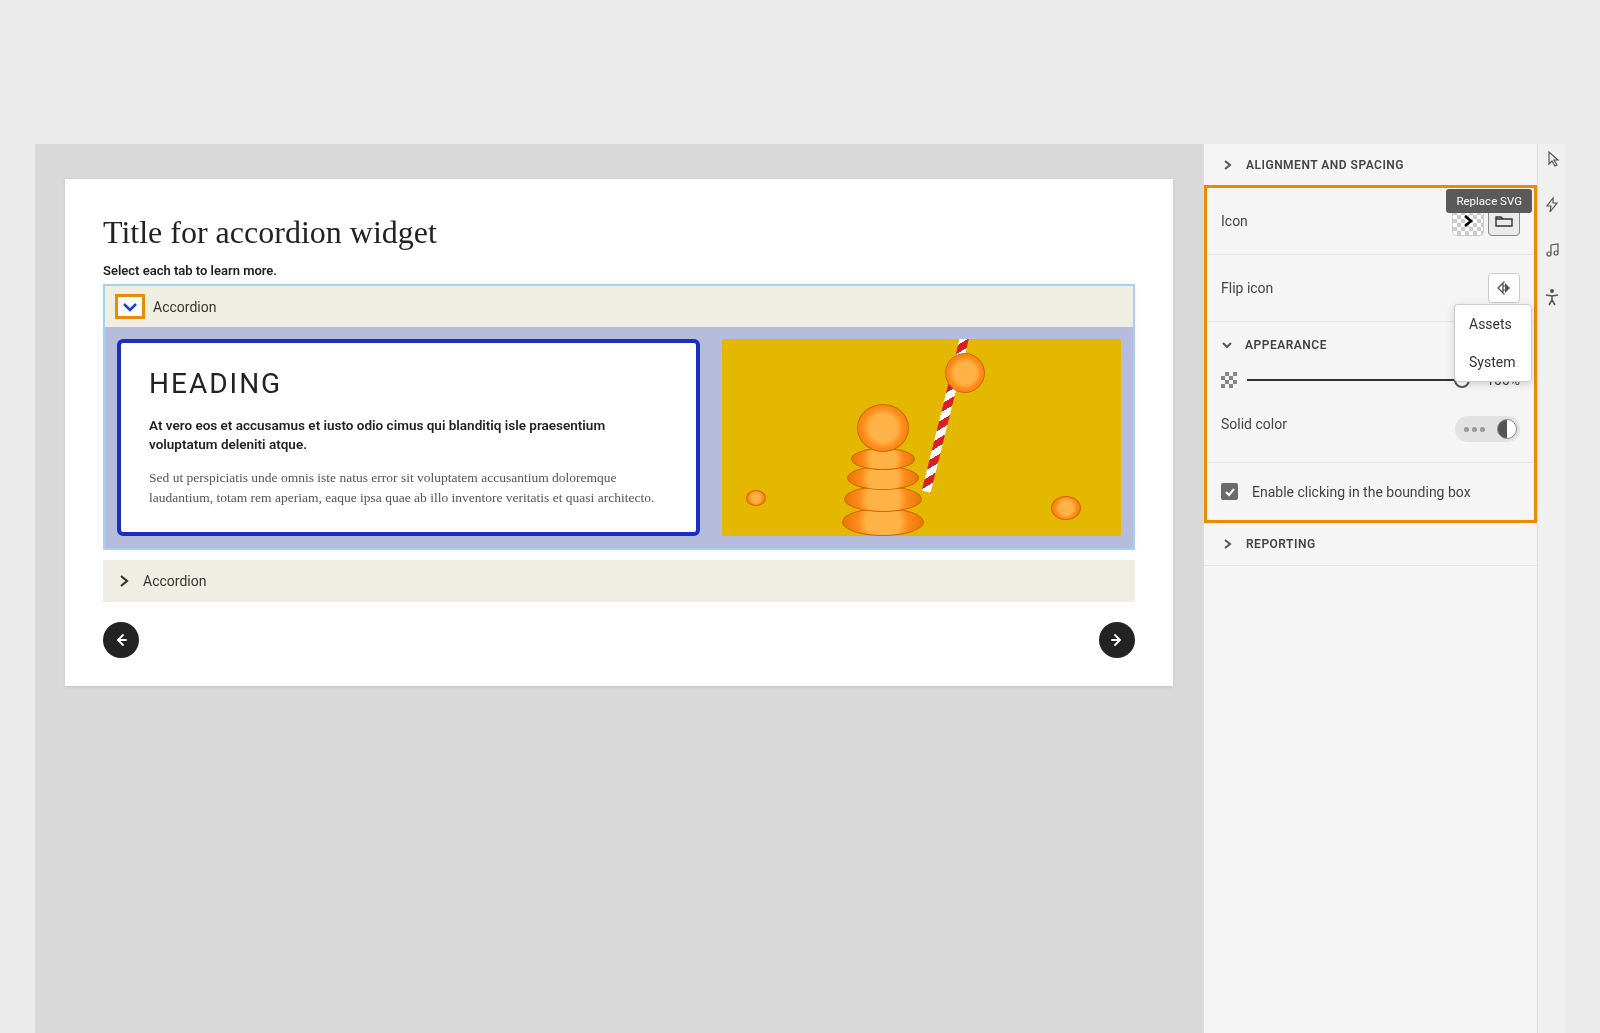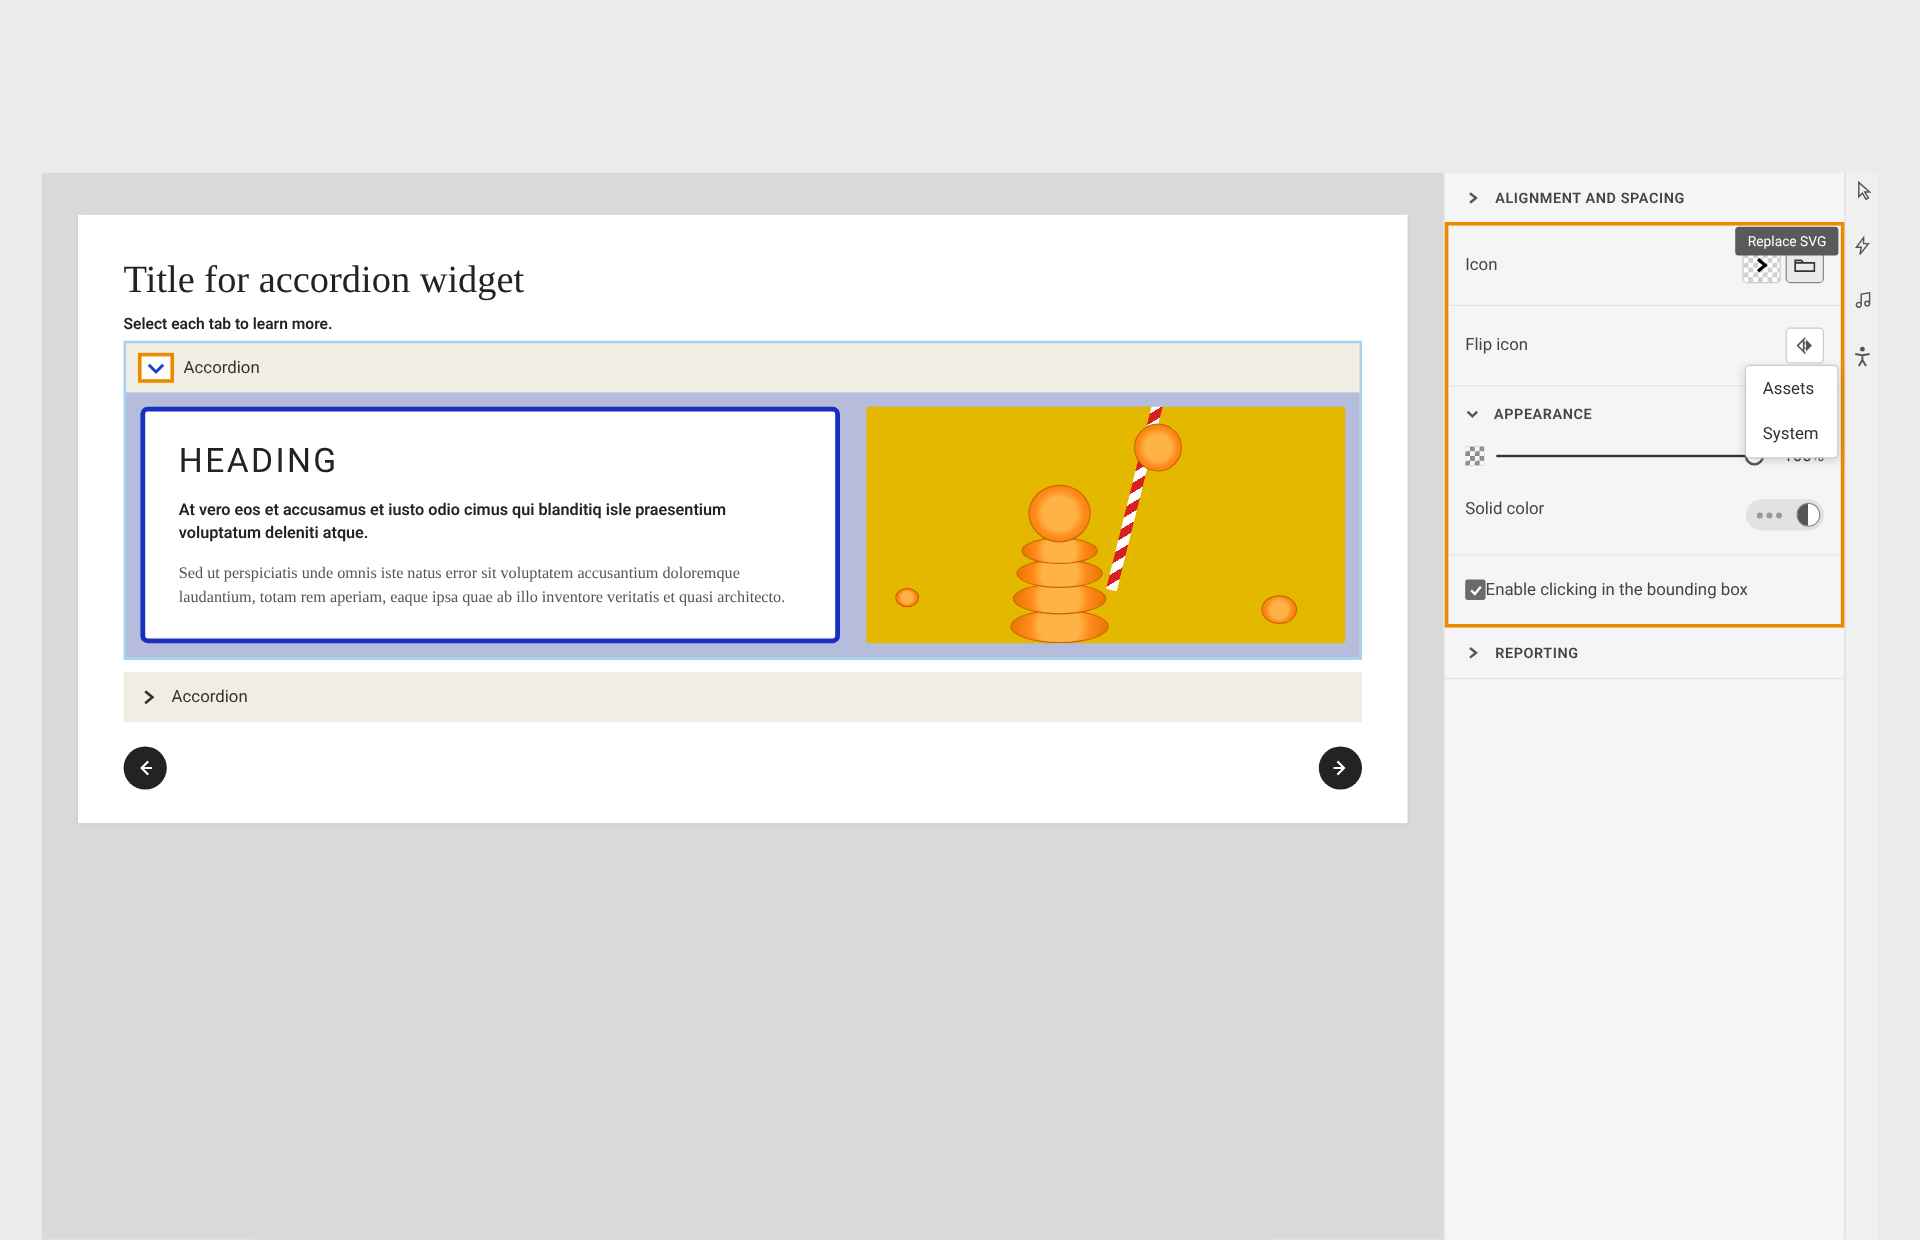--- a/index.html
+++ b/index.html
@@ -324,20 +324,21 @@
   }
   .halfcircle {
     width: 20px; height: 20px; border-radius: 50%;
     background: linear-gradient(90deg,#555 50%,#fff 50%);
     border: 1px solid #888;
   }
   .check-row {
     display: flex;
     align-items: center;
     padding: 20px 14px;
+    gap: 14px;
   }
   .cbox {
     width: 17px; height: 17px;
     background: #6a6a6a;
     border-radius: 2px;
     display: flex; align-items: center; justify-content: center;
   }
   .rail {
     width: 28px;
     background: #f0f0f0;

